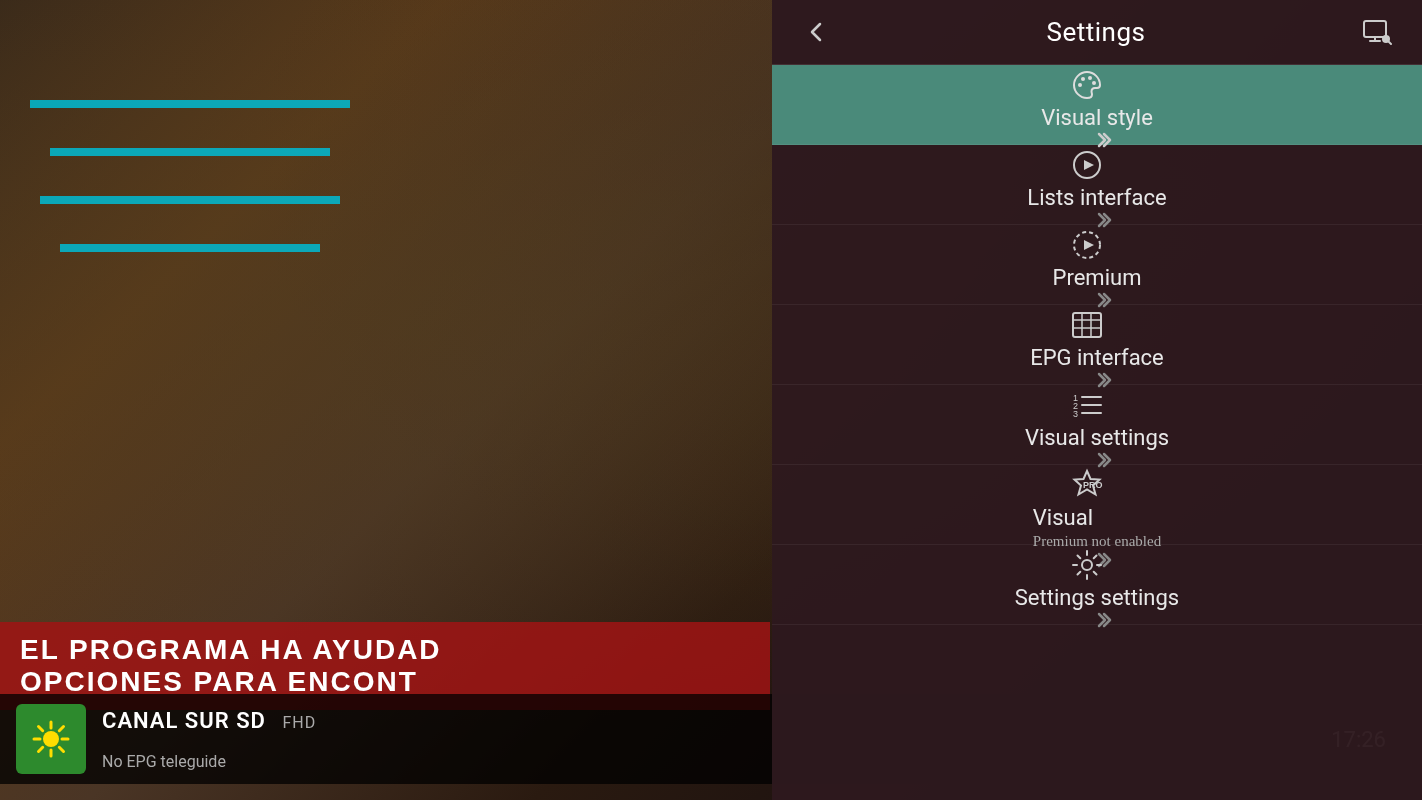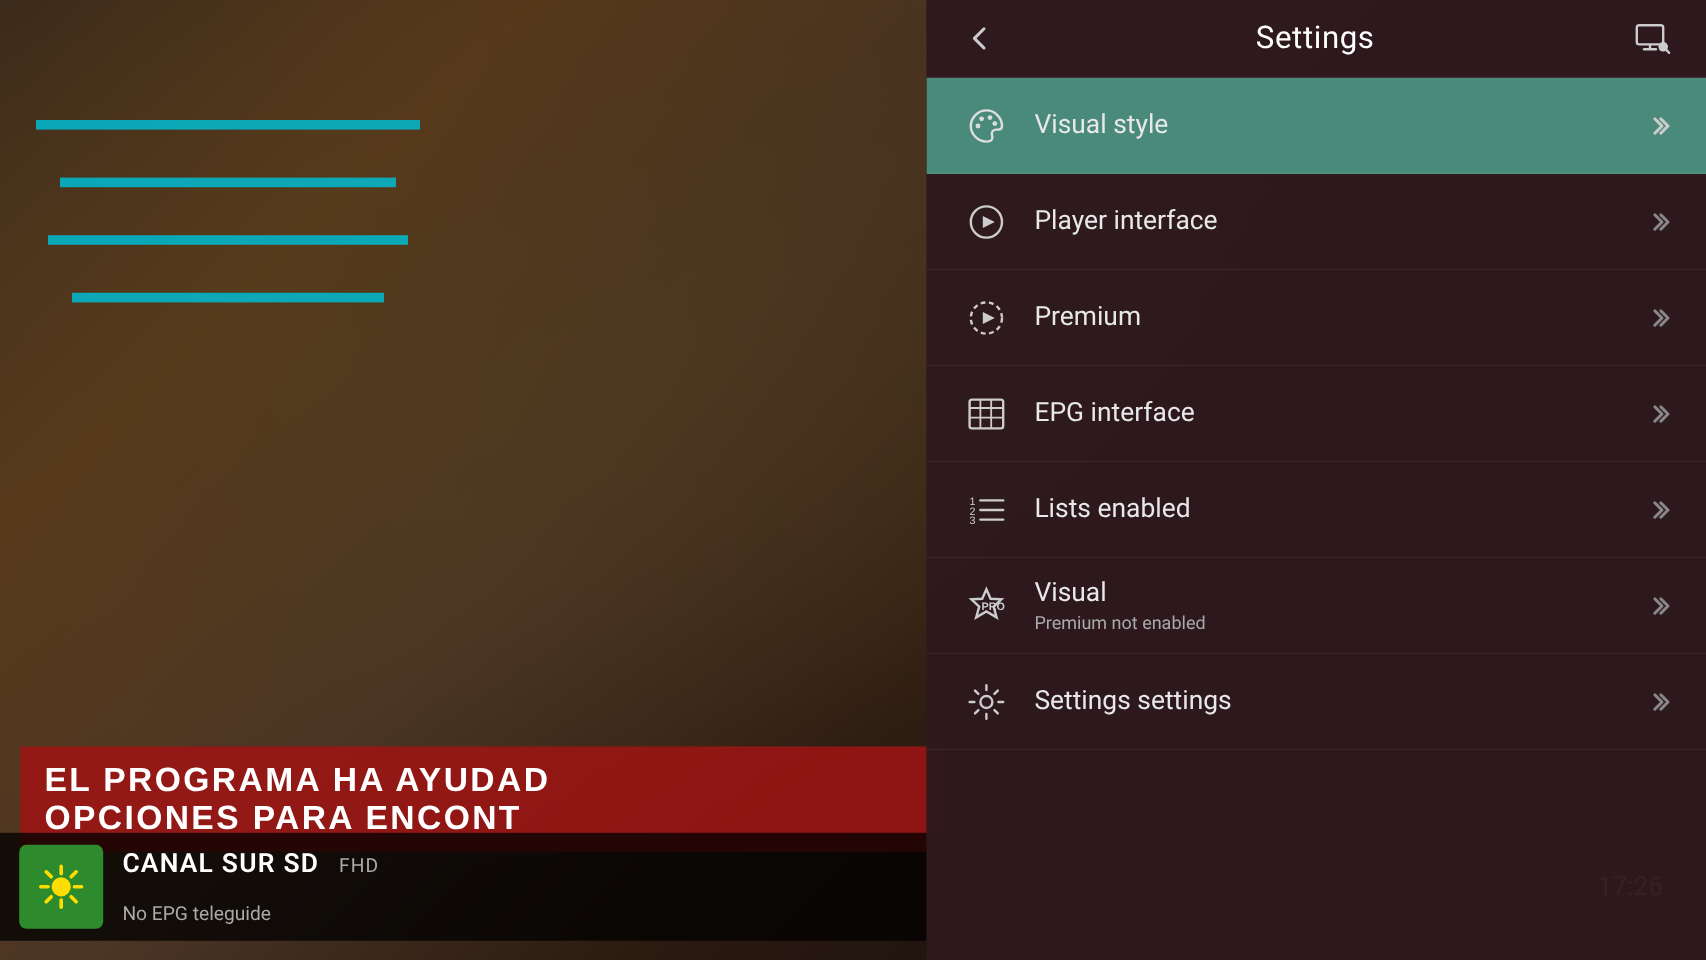--- a/index.html
+++ b/index.html
@@ -48,21 +48,21 @@
 
     .teal-bar:nth-child(1) { width: 320px; margin-left: 30px; }
     .teal-bar:nth-child(2) { width: 280px; margin-left: 50px; }
     .teal-bar:nth-child(3) { width: 300px; margin-left: 40px; }
     .teal-bar:nth-child(4) { width: 260px; margin-left: 60px; }
 
     
     .subtitle-bar {
       position: absolute;
       bottom: 90px;
-      left: 17px;
+      left: 0;
       width: 770px;
       background: rgba(160, 20, 20, 0.85);
       padding: 12px 20px;
       z-index: 2;
     }
 
     .subtitle-text {
       color: #fff;
       font-size: 28px;
       font-weight: 700;
@@ -182,20 +182,21 @@
     }
 
     .settings-item {
       display: flex;
       align-items: center;
       padding: 0 30px;
       height: 80px;
       cursor: pointer;
       border-bottom: 1px solid rgba(255,255,255,0.06);
       position: relative;
+      flex-direction: column;
     }
 
     .settings-item.active {
       background: #4a8a7a;
     }
 
     .settings-item-icon {
       width: 40px;
       height: 40px;
       display: flex;
@@ -217,20 +218,21 @@
     .settings-item-title {
       color: #e8e8e8;
       font-size: 22px;
       font-weight: 400;
     }
 
     .settings-item-subtitle {
       color: #aaa;
       font-size: 15px;
       margin-top: 3px;
+      font-family: Liberation Serif, serif;
     }
 
     .chevron-right {
       color: #888;
       display: flex;
       align-items: center;
       margin-left: 10px;
     }
   </style>
 </head>
@@ -319,21 +321,21 @@
     </div>
 
     <div class="settings-item">
       <div class="settings-item-icon">
         <svg viewBox="0 0 34 34" fill="none" xmlns="http://www.w3.org/2000/svg">
           <circle cx="17" cy="17" r="13" stroke="#ccc" stroke-width="2"></circle>
           <polygon points="14,12 24,17 14,22" fill="#ccc"></polygon>
         </svg>
       </div>
       <div class="settings-item-content">
-        <div class="settings-item-title">Player interface</div>
+        <div class="settings-item-title">Lists interface</div>
       </div>
       <div class="chevron-right">
         <svg width="20" height="20" viewBox="0 0 20 20" fill="none">
           <path d="M7 4L13 10L7 16" stroke="#888" stroke-width="2.5" stroke-linecap="round" stroke-linejoin="round"></path>
           <path d="M12 4L18 10L12 16" stroke="#888" stroke-width="2.5" stroke-linecap="round" stroke-linejoin="round"></path>
         </svg>
       </div>
     </div>
 
     <div class="settings-item">
@@ -380,21 +382,21 @@
         <svg viewBox="0 0 34 34" fill="none" xmlns="http://www.w3.org/2000/svg">
           <text x="3" y="13" font-size="9" fill="#ccc" font-family="Arial">1</text>
           <line x1="12" y1="9" x2="31" y2="9" stroke="#ccc" stroke-width="2" stroke-linecap="round"></line>
           <text x="3" y="21" font-size="9" fill="#ccc" font-family="Arial">2</text>
           <line x1="12" y1="17" x2="31" y2="17" stroke="#ccc" stroke-width="2" stroke-linecap="round"></line>
           <text x="3" y="29" font-size="9" fill="#ccc" font-family="Arial">3</text>
           <line x1="12" y1="25" x2="31" y2="25" stroke="#ccc" stroke-width="2" stroke-linecap="round"></line>
         </svg>
       </div>
       <div class="settings-item-content">
-        <div class="settings-item-title">Lists enabled</div>
+        <div class="settings-item-title">Visual settings</div>
       </div>
       <div class="chevron-right">
         <svg width="20" height="20" viewBox="0 0 20 20" fill="none">
           <path d="M7 4L13 10L7 16" stroke="#888" stroke-width="2.5" stroke-linecap="round" stroke-linejoin="round"></path>
           <path d="M12 4L18 10L12 16" stroke="#888" stroke-width="2.5" stroke-linecap="round" stroke-linejoin="round"></path>
         </svg>
       </div>
     </div>
 
     <div class="settings-item">

